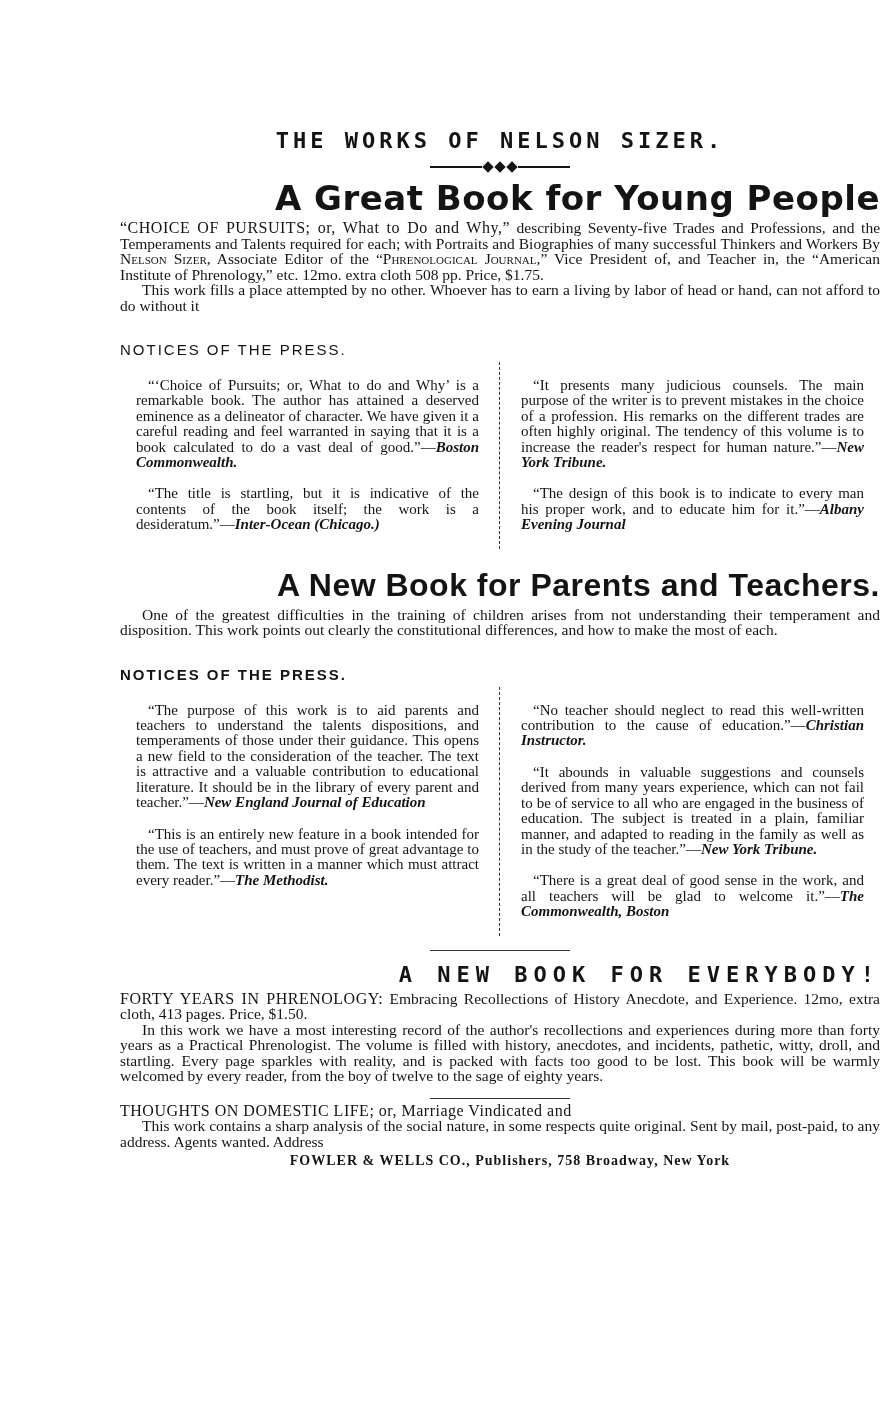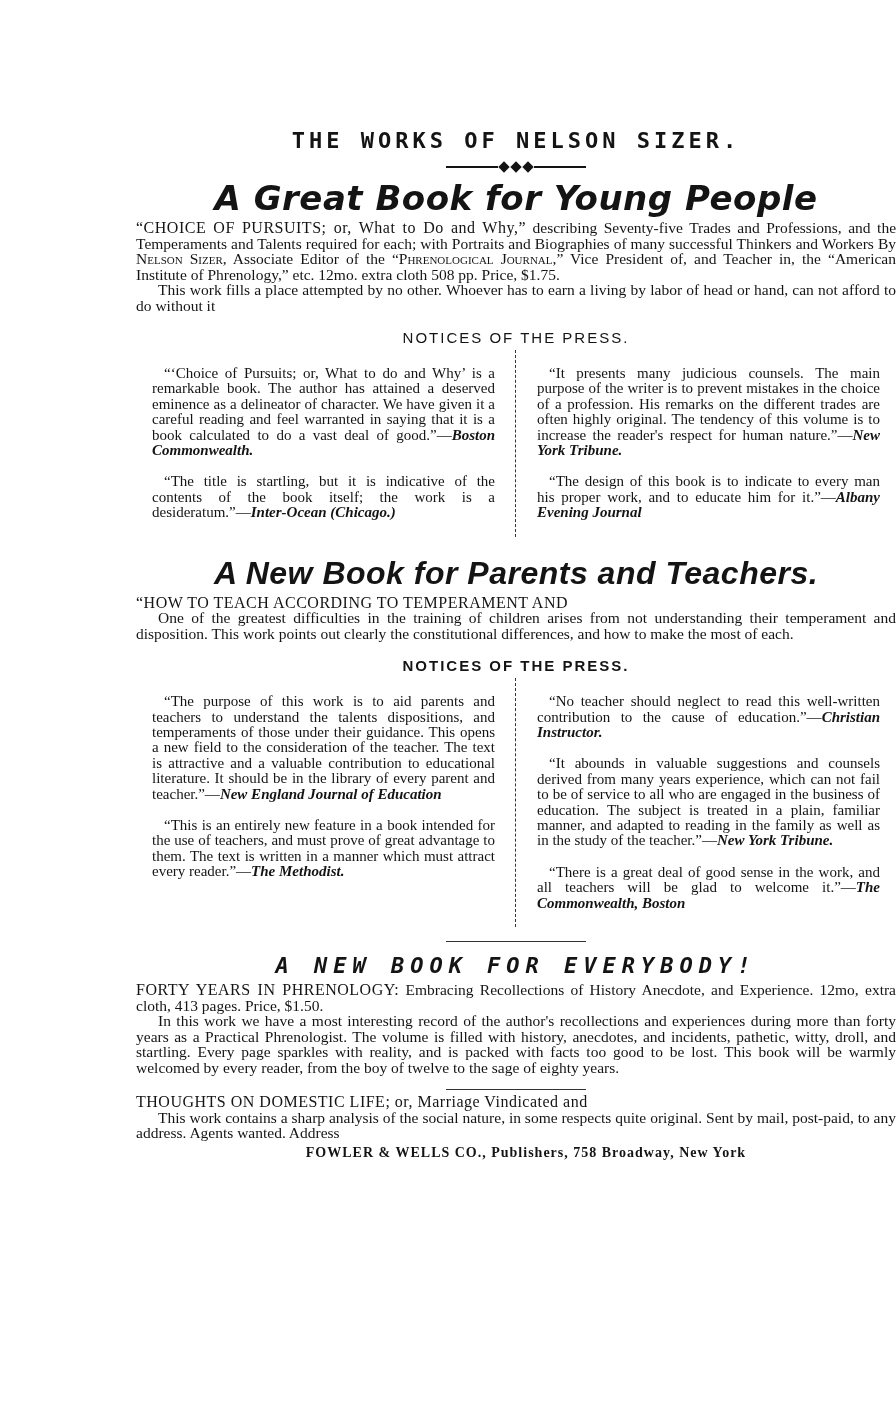--- a/index.html
+++ b/index.html
@@ -1,30 +1,30 @@
 <!DOCTYPE html>
 <html><head>
 <meta charset="utf-8">
 <style>
   html, body { margin: 0; padding: 0; background: #ffffff; }
   body { width: 896px; height: 1401px; position: relative; overflow: hidden; color: #141414; font-family: "Liberation Serif", serif; }
-  .page { position: absolute; left: 136px; top: 128px; width: 760px; }
+  .page { position: absolute; left: 120px; top: 128px; width: 760px; }
   .series-title { text-align: center; font-family: "DejaVu Sans Mono", monospace; font-weight: bold; font-size: 22px; letter-spacing: 4px; line-height: 26px; margin: 0; }
   .ornament { display: flex; align-items: center; justify-content: center; height: 14px; margin-top: 6px; }
   .ornament .line { width: 52px; height: 2px; background: #141414; }
   .ornament .dia { width: 8px; height: 8px; background: #141414; transform: rotate(45deg); margin: 0 2px; }
-  .big-title { text-align: center; font-family: "DejaVu Sans", sans-serif; font-size: 34px; line-height: 40px; margin: 4px 0 2px 0; letter-spacing: 0.5px; font-style: italic; }
+  .big-title { text-align: right; font-family: "DejaVu Sans", sans-serif; font-size: 34px; line-height: 40px; margin: 4px 0 2px 0; letter-spacing: 0.5px; }
   .big-title.sans2 { font-family: "Liberation Sans", sans-serif; font-size: 32px; margin-top: 16px; }
   .big-title.mono { font-family: "DejaVu Sans Mono", monospace; font-size: 22px; letter-spacing: 6px; line-height: 28px; margin-top: 10px; }
   .entry { font-size: 15.5px; line-height: 15.5px; text-align: justify; }
   .entry .lead { font-weight: normal; font-size: 16px; letter-spacing: 0.5px; }
   .entry .indent-block { padding-left: 22px; }
   .entry p { margin: 0; text-indent: 22px; }
   .sc { font-variant: small-caps; margin-top: 48px; }
-  .notices-head { text-align: center; font-family: "Liberation Sans", sans-serif; font-size: 15px; letter-spacing: 2px; margin: 16px 0 4px 0; }
+  .notices-head { font-family: "Liberation Sans", sans-serif; font-size: 15px; letter-spacing: 2px; margin: 28px 0 4px 0; }
   .notices-head.bold { font-weight: bold; }
   .cols { display: flex; font-size: 15px; line-height: 15.4px; }
   .col { width: 376px; text-align: justify; }
   .col p { margin: 16px; text-indent: 12px; }
   .col-divider { width: 1px; border-left: 1px dashed #333; margin: 0 4px; }
   .src { font-style: italic; font-weight: bold; }
   .short-rule { width: 140px; height: 1px; background: #333; margin: 14px auto 4px auto; }
   .address { text-align: center; font-weight: bold; font-size: 14px; letter-spacing: 1px; margin-top: 4px; padding-left: 20px; }
 </style>
 </head>
@@ -59,21 +59,20 @@
       <div class="col">
         <p><span>“It presents many judicious counsels. The main purpose of the writer is to prevent mistakes in the choice of a profession. His remarks on the different trades are often highly original. The tendency of this volume is to increase the reader's respect for human nature.”—</span><span class="src">New York Tribune.</span></p>
         <p><span>“The design of this book is to indicate to every man his proper work, and to educate him for it.”—</span><span class="src">Albany Evening Journal</span></p>
       </div>
     </div>
   </section>
 
   <section>
     <h2 class="big-title sans2">A New Book for Parents and Teachers.</h2>
     <div class="entry">
-      <div class="lead">“HOW TO TEACH ACCORDING TO TEMPERAMENT AND</div>
       <p>One of the greatest difficulties in the training of children arises from not understanding their temperament and disposition. This work points out clearly the constitutional differences, and how to make the most of each.</p>
     </div>
     <div class="notices-head bold">NOTICES OF THE PRESS.</div>
     <div class="cols">
       <div class="col">
         <p><span>“The purpose of this work is to aid parents and teachers to understand the talents dispositions, and temperaments of those under their guidance. This opens a new field to the consideration of the teacher. The text is attractive and a valuable contribution to educational literature. It should be in the library of every parent and teacher.”—</span><span class="src">New England Journal of Education</span></p>
         <p><span>“This is an entirely new feature in a book intended for the use of teachers, and must prove of great advantage to them. The text is written in a manner which must attract every reader.”—</span><span class="src">The Methodist.</span></p>
       </div>
       <div class="col-divider"></div>
       <div class="col">

